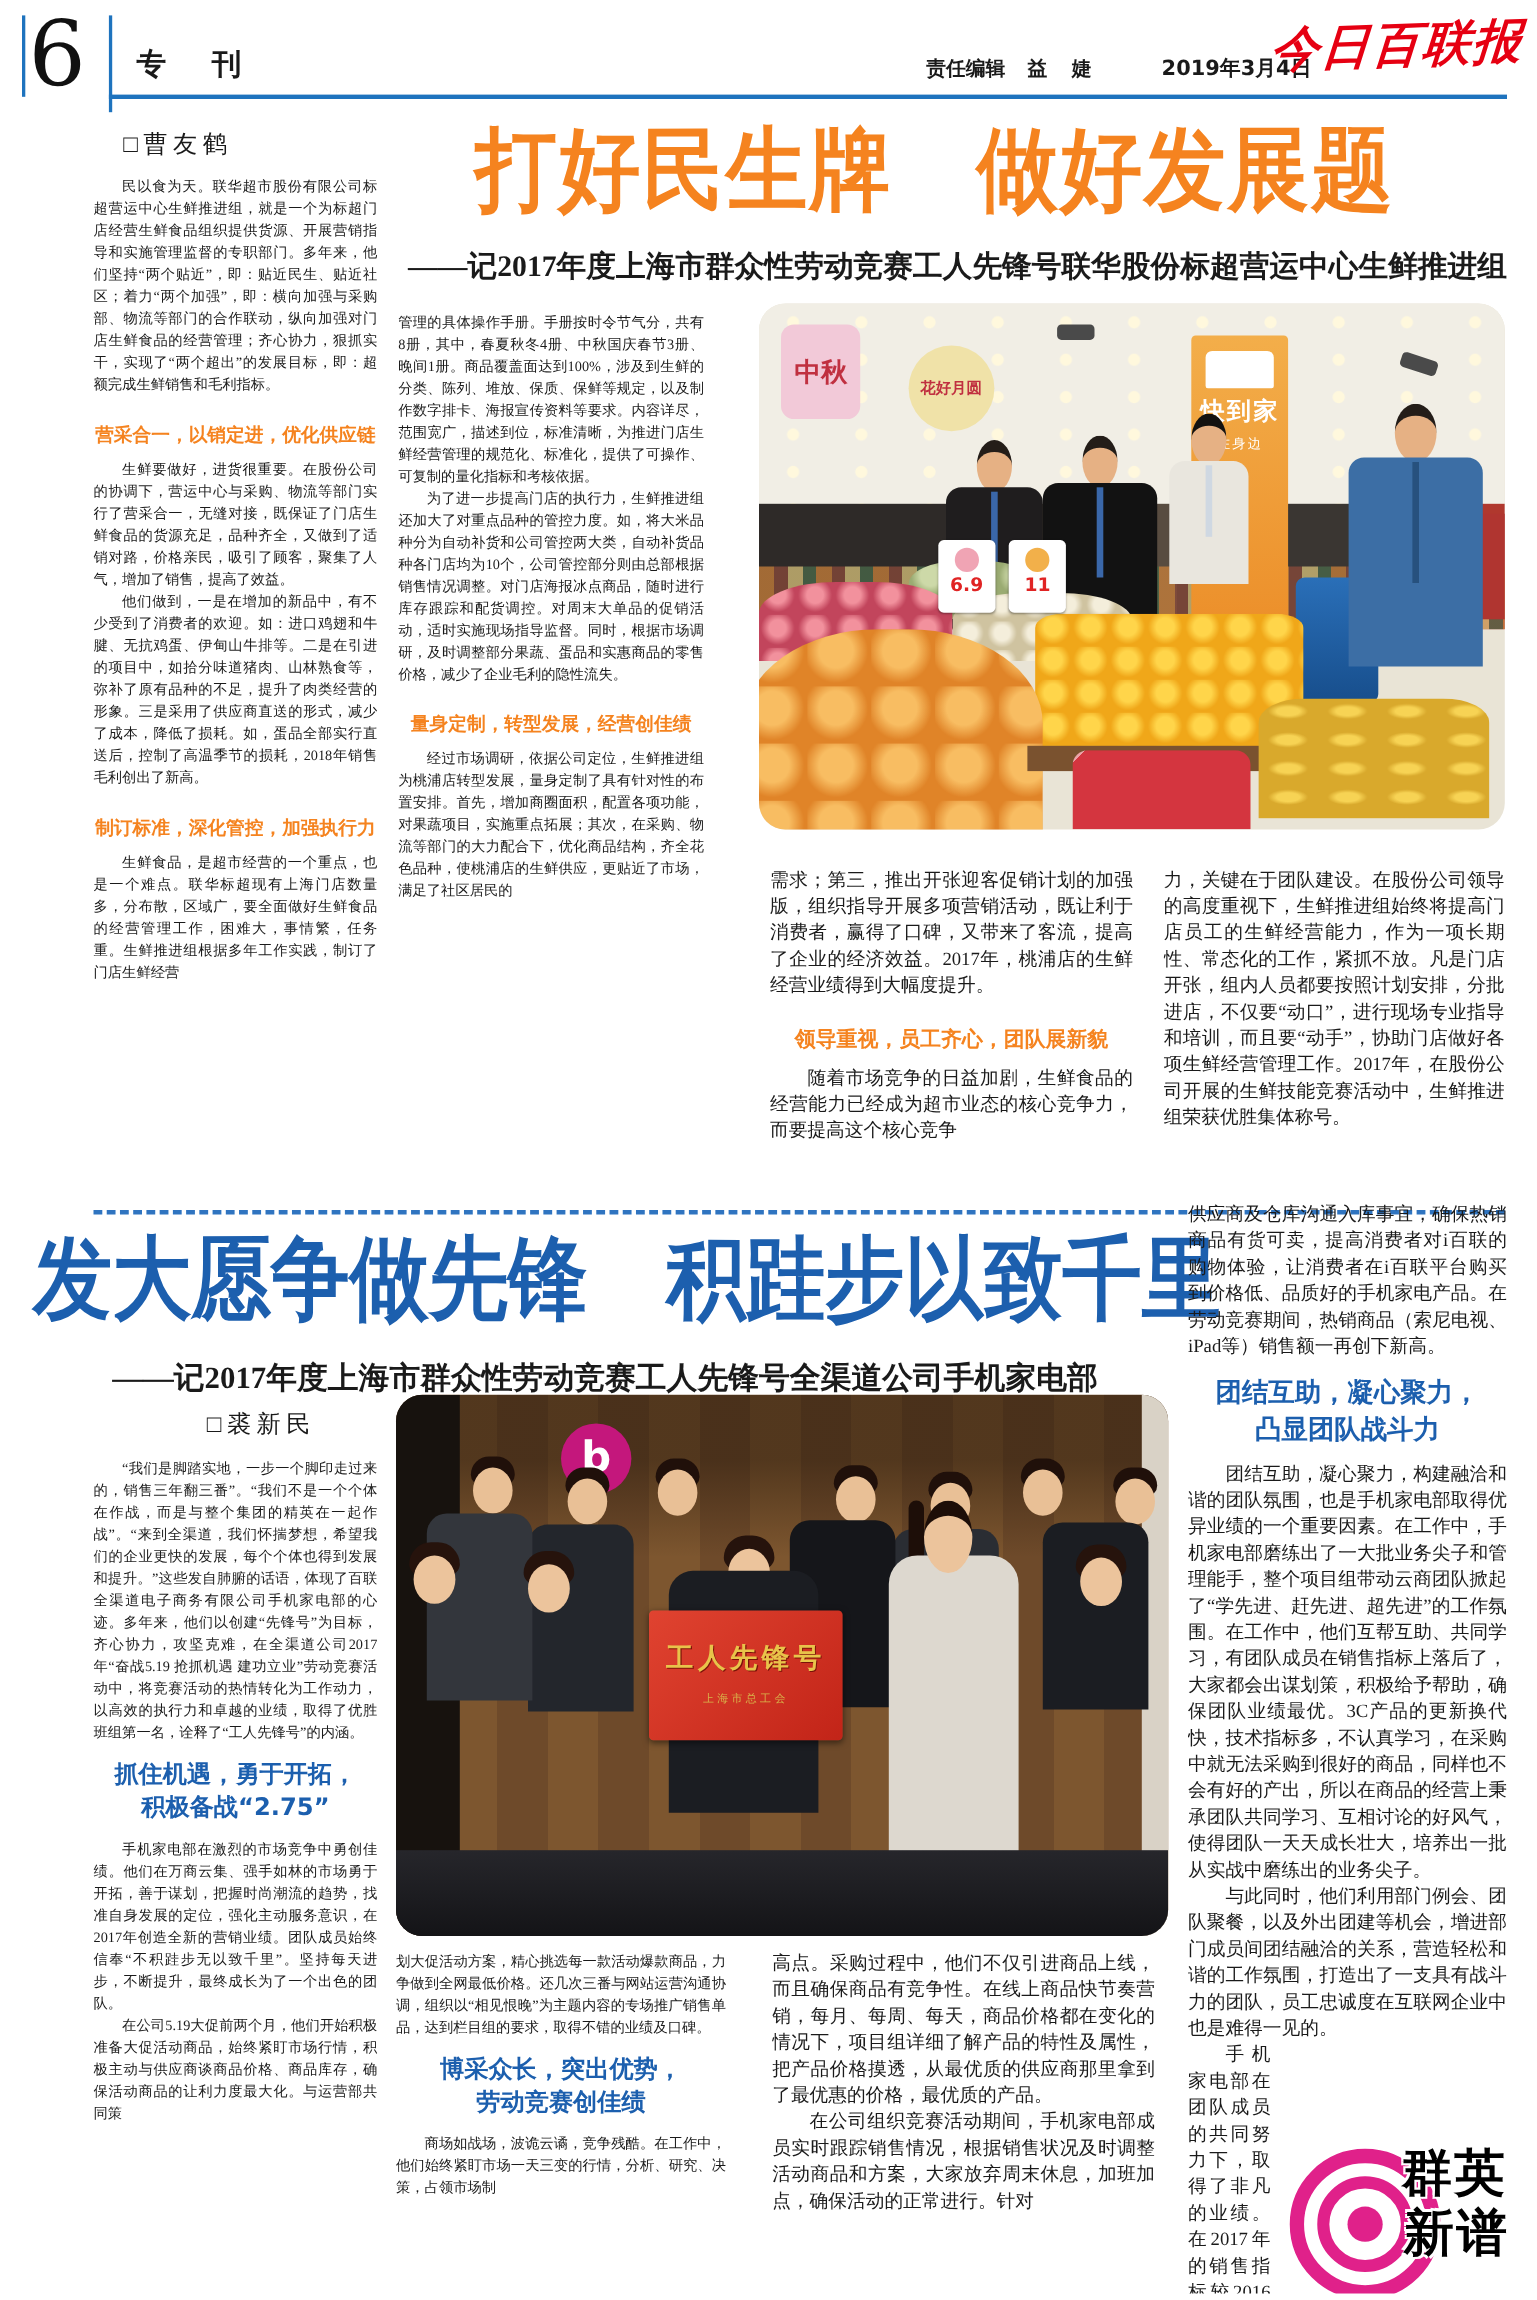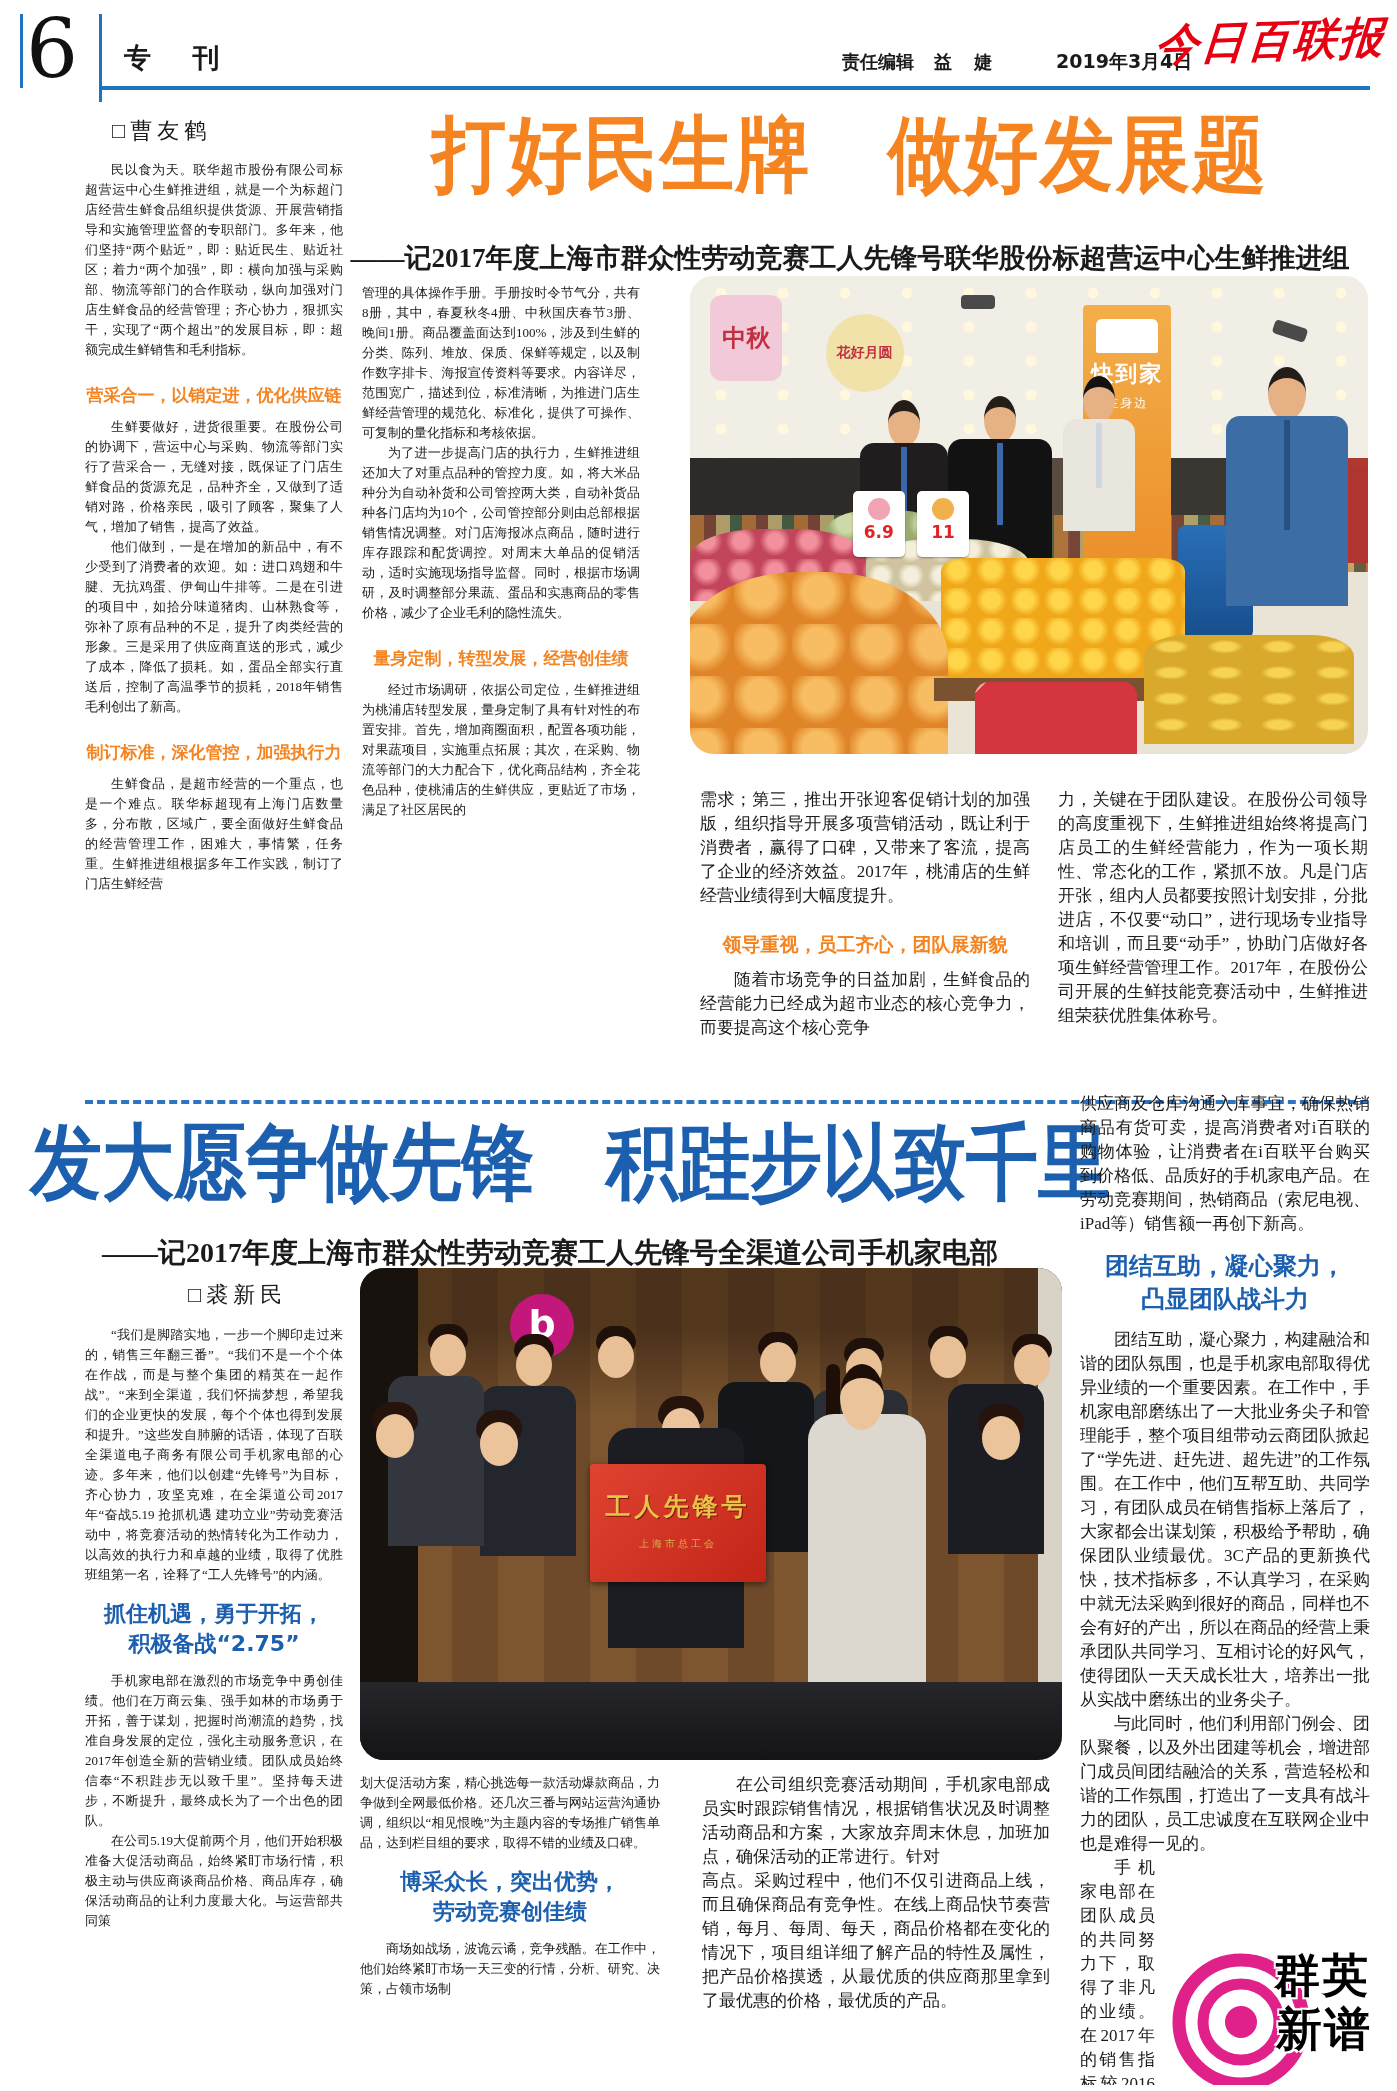--- a/index.html
+++ b/index.html
@@ -18,21 +18,21 @@
            font-family:"DejaVu Sans",sans-serif;}
   .pdate{position:absolute;left:1056px;top:49px;font-size:19px;font-weight:700;
            font-family:"DejaVu Sans",sans-serif;}
   .masthead{position:absolute;right:12px;top:12px;font-size:44px;font-weight:900;color:#e60012;
            font-style:italic;transform:rotate(-2deg) skewX(-6deg);letter-spacing:2px;
            font-family:"Liberation Serif",serif;}
   
   .hl1{position:absolute;left:330px;top:100px;width:1040px;text-align:center;color:#f5831f;
        font-size:74px;font-weight:900;font-family:"DejaVu Sans","Liberation Sans",sans-serif;
        letter-spacing:2px;white-space:nowrap;transform:scaleY(1.12);transform-origin:top;}
-  .st1{position:absolute;left:330px;top:240px;width:1040px;text-align:center;font-size:27px;
+  .st1{position:absolute;left:330px;top:224px;width:1040px;text-align:right;font-size:27px;
        font-weight:700;white-space:nowrap;}
   .hl2{position:absolute;left:30px;top:1108px;width:1035px;text-align:center;color:#1c5fae;
        font-size:72px;font-weight:900;font-family:"DejaVu Sans","Liberation Sans",sans-serif;
        white-space:nowrap;transform:scaleY(1.15);transform-origin:top;}
   .st2{position:absolute;left:45px;top:1234px;width:1010px;text-align:center;font-size:28px;
        font-weight:700;white-space:nowrap;}
   .author{position:absolute;font-size:22px;letter-spacing:5px;}
   .col{position:absolute;overflow:hidden;}
   .bt{font-size:13px;line-height:20px;text-align:justify;margin:0;text-indent:2em;}
   .lgt .bt{font-size:17px;line-height:24px;}
@@ -278,22 +278,22 @@
   </div>
 
   <div class="col" style="left:360px;top:1773px;width:300px;height:312px;">
     <p class="bt noind">划大促活动方案，精心挑选每一款活动爆款商品，力争做到全网最低价格。还几次三番与网站运营沟通协调，组织以“相见恨晚”为主题内容的专场推广销售单品，达到栏目组的要求，取得不错的业绩及口碑。</p>
     <h3 class="sub2">博采众长，突出优势，
 劳动竞赛创佳绩</h3>
     <p class="bt">商场如战场，波诡云谲，竞争残酷。在工作中，他们始终紧盯市场一天三变的行情，分析、研究、决策，占领市场制</p>
   </div>
 
   <div class="col lgt" style="left:702px;top:1773px;width:348px;height:312px;">
+    <p class="bt noind">高点。采购过程中，他们不仅引进商品上线，而且确保商品有竞争性。在线上商品快节奏营销，每月、每周、每天，商品价格都在变化的情况下，项目组详细了解产品的特性及属性，把产品价格摸透，从最优质的供应商那里拿到了最优惠的价格，最优质的产品。</p>
     <p class="bt">在公司组织竞赛活动期间，手机家电部成员实时跟踪销售情况，根据销售状况及时调整活动商品和方案，大家放弃周末休息，加班加点，确保活动的正常进行。针对</p>
-    <p class="bt noind">高点。采购过程中，他们不仅引进商品上线，而且确保商品有竞争性。在线上商品快节奏营销，每月、每周、每天，商品价格都在变化的情况下，项目组详细了解产品的特性及属性，把产品价格摸透，从最优质的供应商那里拿到了最优惠的价格，最优质的产品。</p>
   </div>
 
   <div class="col lgt" style="left:1080px;top:1092px;width:290px;height:993px;">
     <p class="bt noind">供应商及仓库沟通入库事宜，确保热销商品有货可卖，提高消费者对i百联的购物体验，让消费者在i百联平台购买到价格低、品质好的手机家电产品。在劳动竞赛期间，热销商品（索尼电视、iPad等）销售额一再创下新高。</p>
     <h3 class="sub2 lg">团结互助，凝心聚力，
 凸显团队战斗力</h3>
     <p class="bt">团结互助，凝心聚力，构建融洽和谐的团队氛围，也是手机家电部取得优异业绩的一个重要因素。在工作中，手机家电部磨练出了一大批业务尖子和管理能手，整个项目组带动云商团队掀起了“学先进、赶先进、超先进”的工作氛围。在工作中，他们互帮互助、共同学习，有团队成员在销售指标上落后了，大家都会出谋划策，积极给予帮助，确保团队业绩最优。3C产品的更新换代快，技术指标多，不认真学习，在采购中就无法采购到很好的商品，同样也不会有好的产出，所以在商品的经营上秉承团队共同学习、互相讨论的好风气，使得团队一天天成长壮大，培养出一批从实战中磨练出的业务尖子。</p>
     <p class="bt">与此同时，他们利用部门例会、团队聚餐，以及外出团建等机会，增进部门成员间团结融洽的关系，营造轻松和谐的工作氛围，打造出了一支具有战斗力的团队，员工忠诚度在互联网企业中也是难得一见的。</p>
     <div class="rose-float">
       <svg class="rose-svg" width="205" height="212" viewBox="0 0 205 212">

